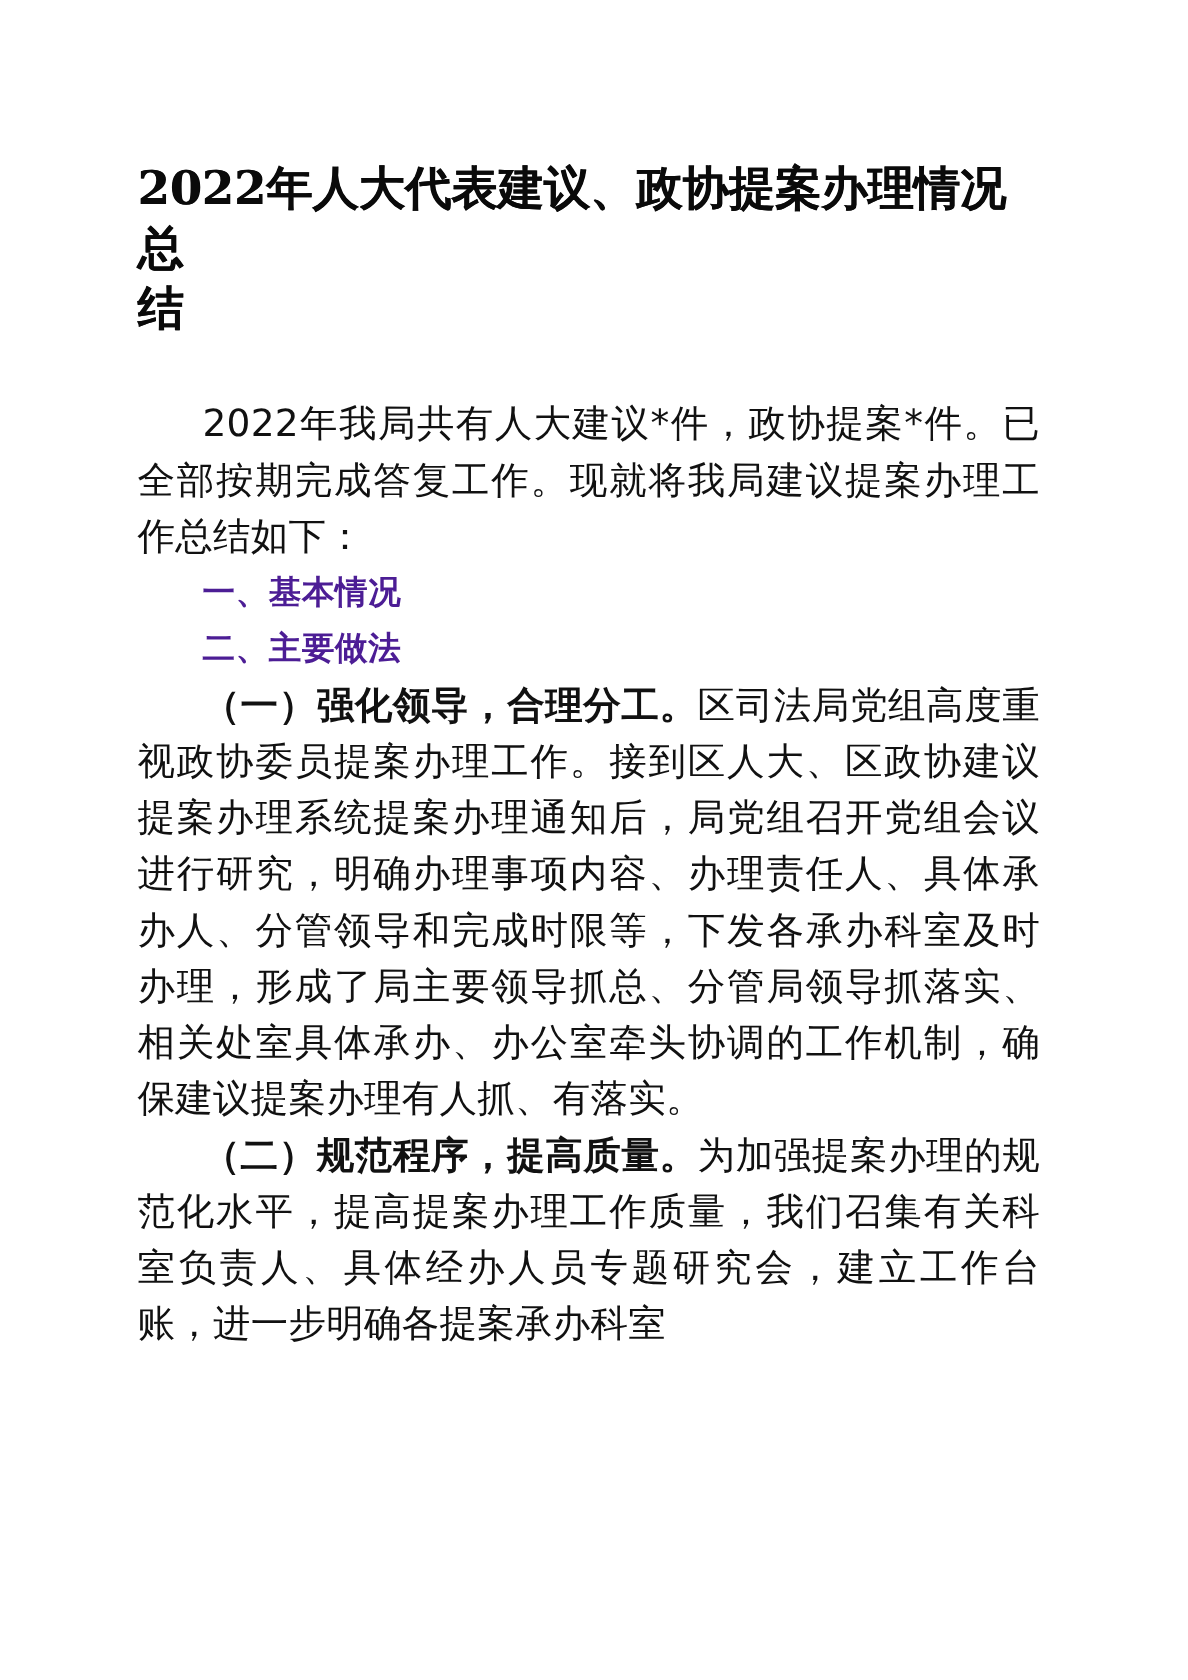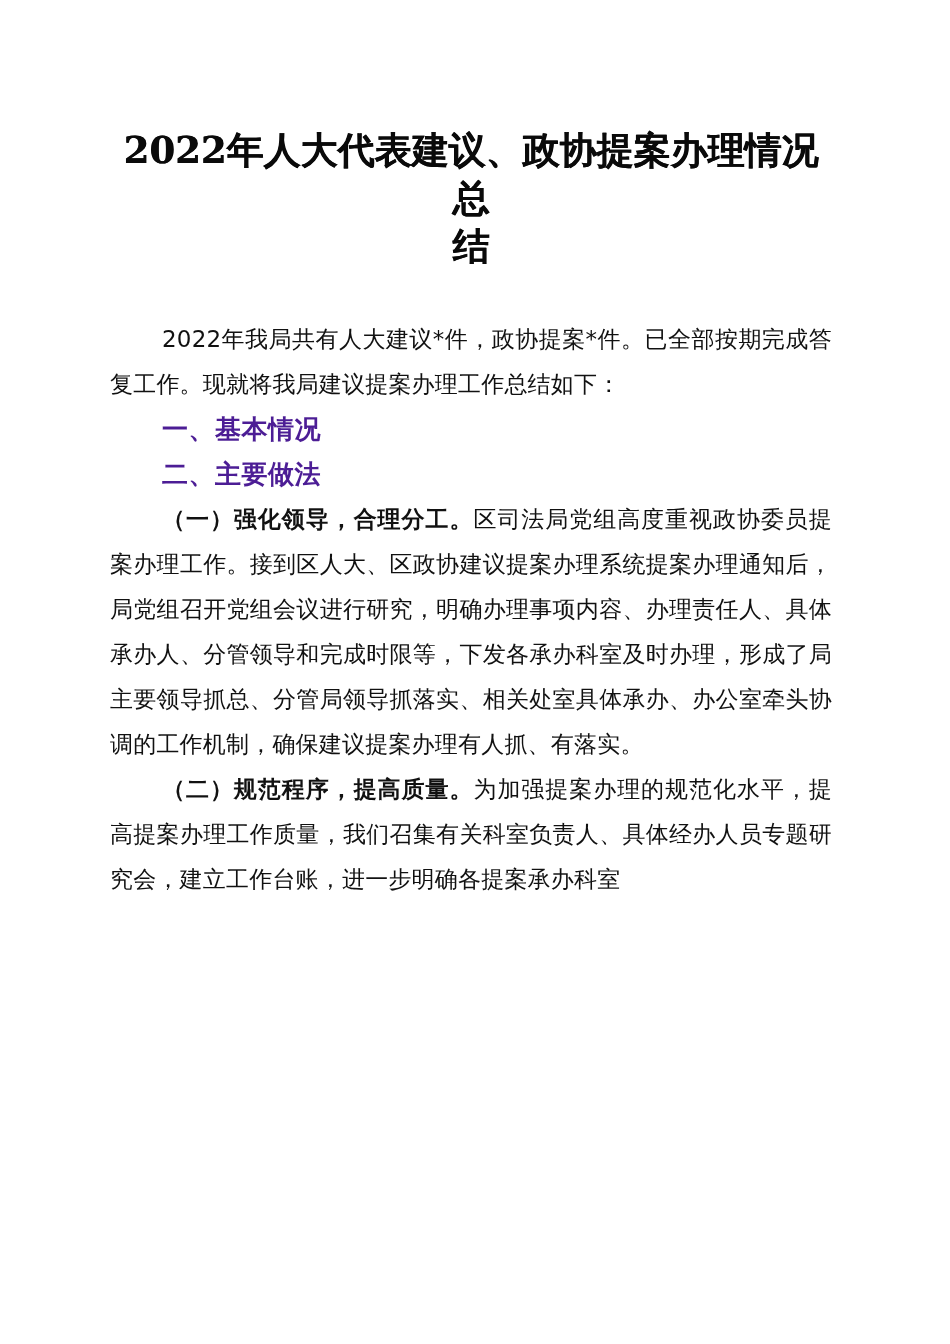--- a/index.html
+++ b/index.html
@@ -29,38 +29,37 @@
     position: absolute;
     left: 110px;
     top: 0;
     width: 722px;
   }
 
   
   .doc-title {
     margin: 0;
     padding: 0;
-    text-align: center;
     font-family: "DejaVu Serif", "Liberation Serif", serif;
     font-weight: 700;
     font-size: 37px;
     line-height: 48px;
     letter-spacing: 0px;
     color: #0a0a0a;
     padding-top: 126px;
     white-space: pre-wrap;
     text-shadow: 0.4px 0 0 currentColor;
   }
 
   
   .para {
     margin: 0;
     padding: 0;
     font-family: "DejaVu Sans", "Liberation Sans", sans-serif;
-    font-size: 23px;
+    font-size: 30px;
     line-height: 45px;
     text-align: justify;
     text-justify: inter-ideograph;
     text-indent: 52px;
     color: #111111;
     letter-spacing: 0.2px;
     font-weight: 400;
   }
 
   .para.first {

